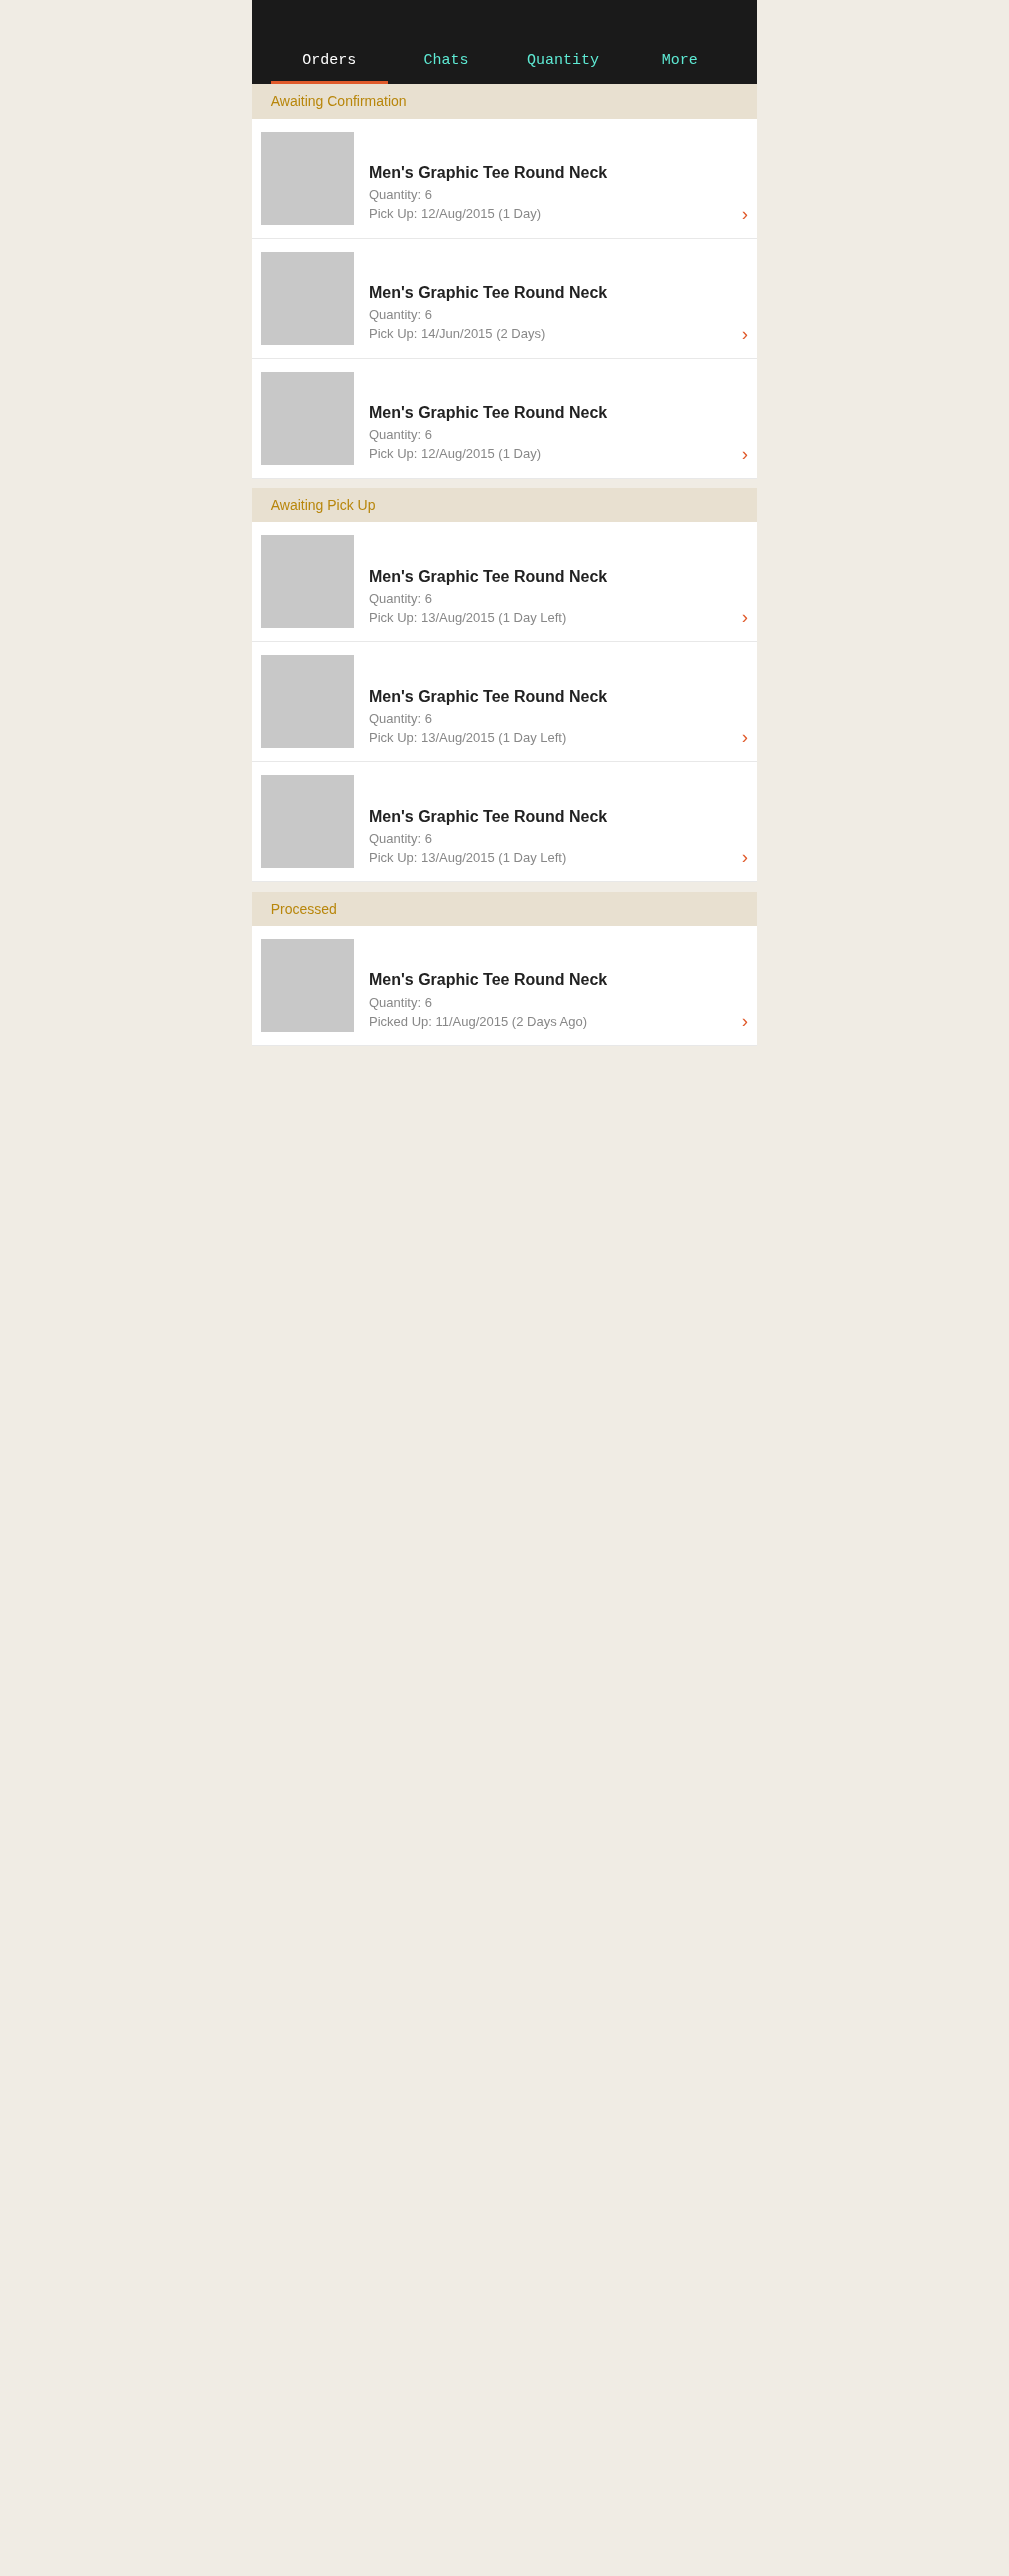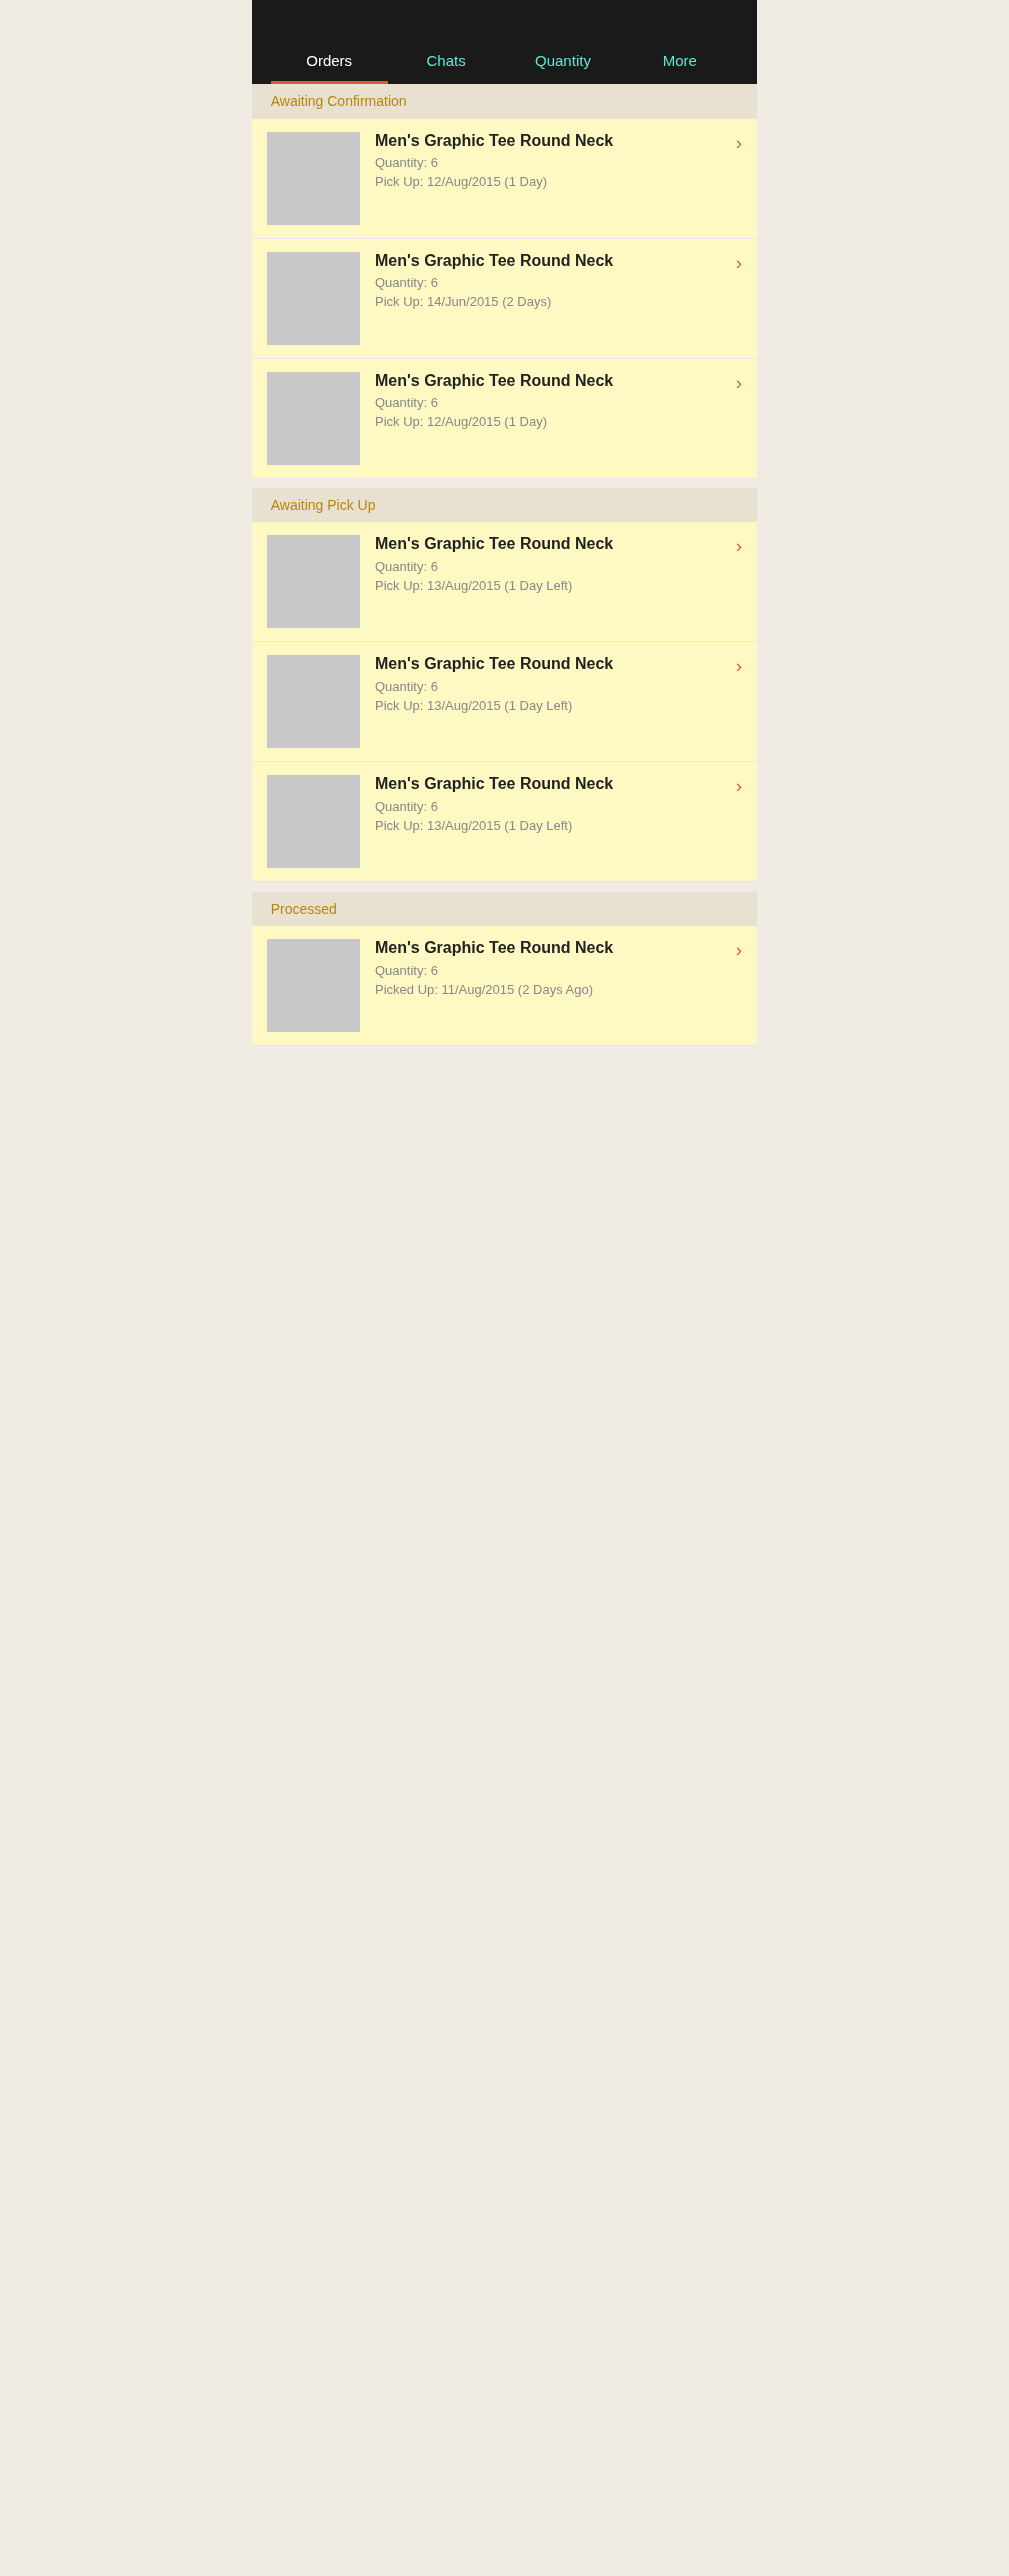--- a/index.html
+++ b/index.html
@@ -26,20 +26,21 @@
     .header-title {
       color: #ffffff;
       font-size: 30px;
       font-weight: 300;
       padding-bottom: 15px;
     }
 
     .nav-tabs {
       display: flex;
       width: 100%;
+      font-family: Liberation Mono, monospace;
     }
 
     .nav-tab {
       flex: 1;
       text-align: center;
       padding: 15px 0;
       color: #5eead4;
       font-size: 15px;
       cursor: pointer;
       position: relative;
@@ -63,24 +64,24 @@
     .section-header {
       background: #e8e0d0;
       padding: 9.3px 18.7px;
       color: #b8860b;
       font-size: 14px;
       font-weight: 500;
     }
 
     
     .order-item {
-      background: #fef9c3;
+      background: #ffffff;
       display: flex;
-      align-items: flex-start;
-      padding: 13px 15px;
+      align-items: flex-end;
+      padding: 13px 9px;
       border-bottom: 0.9px solid #e8e8e8;
       cursor: pointer;
     }
 
     .order-thumbnail {
       width: 93px;
       height: 93px;
       background: #c8c8c8;
       flex-shrink: 0;
       margin-right: 15px;

